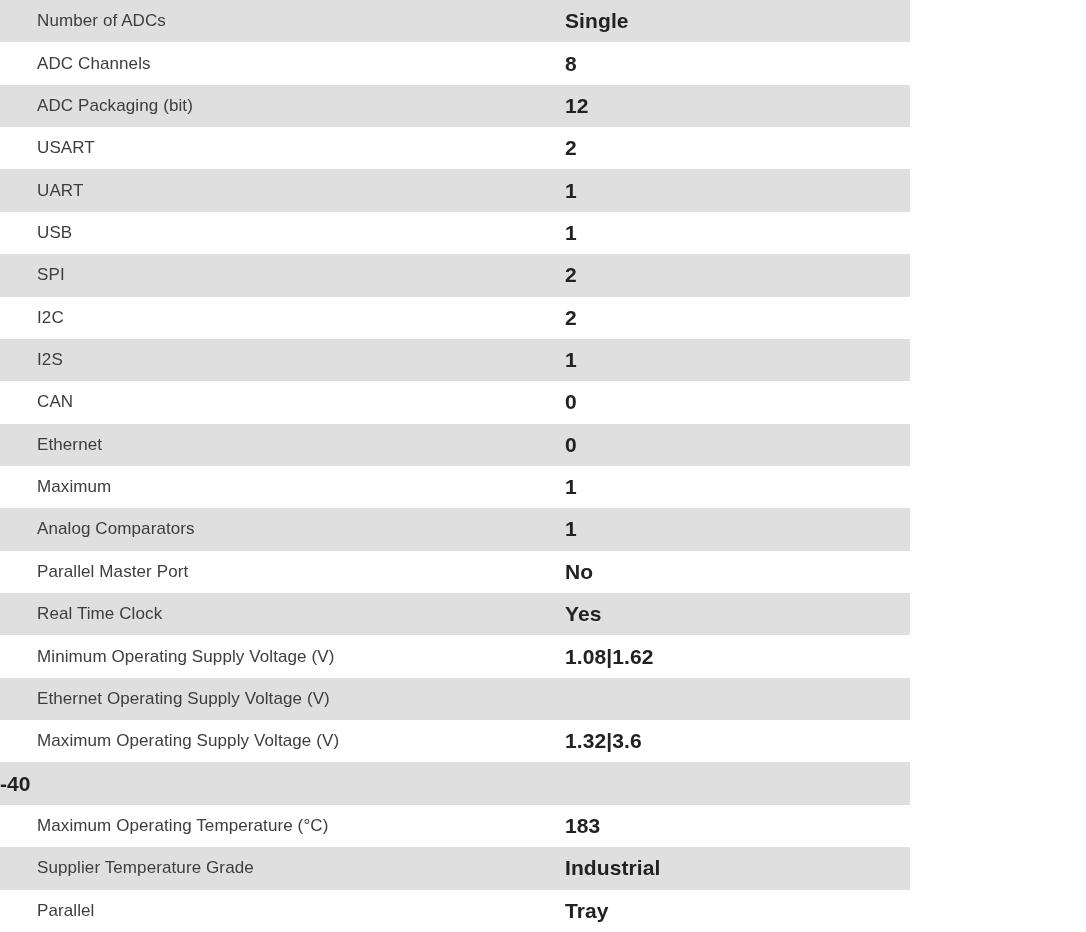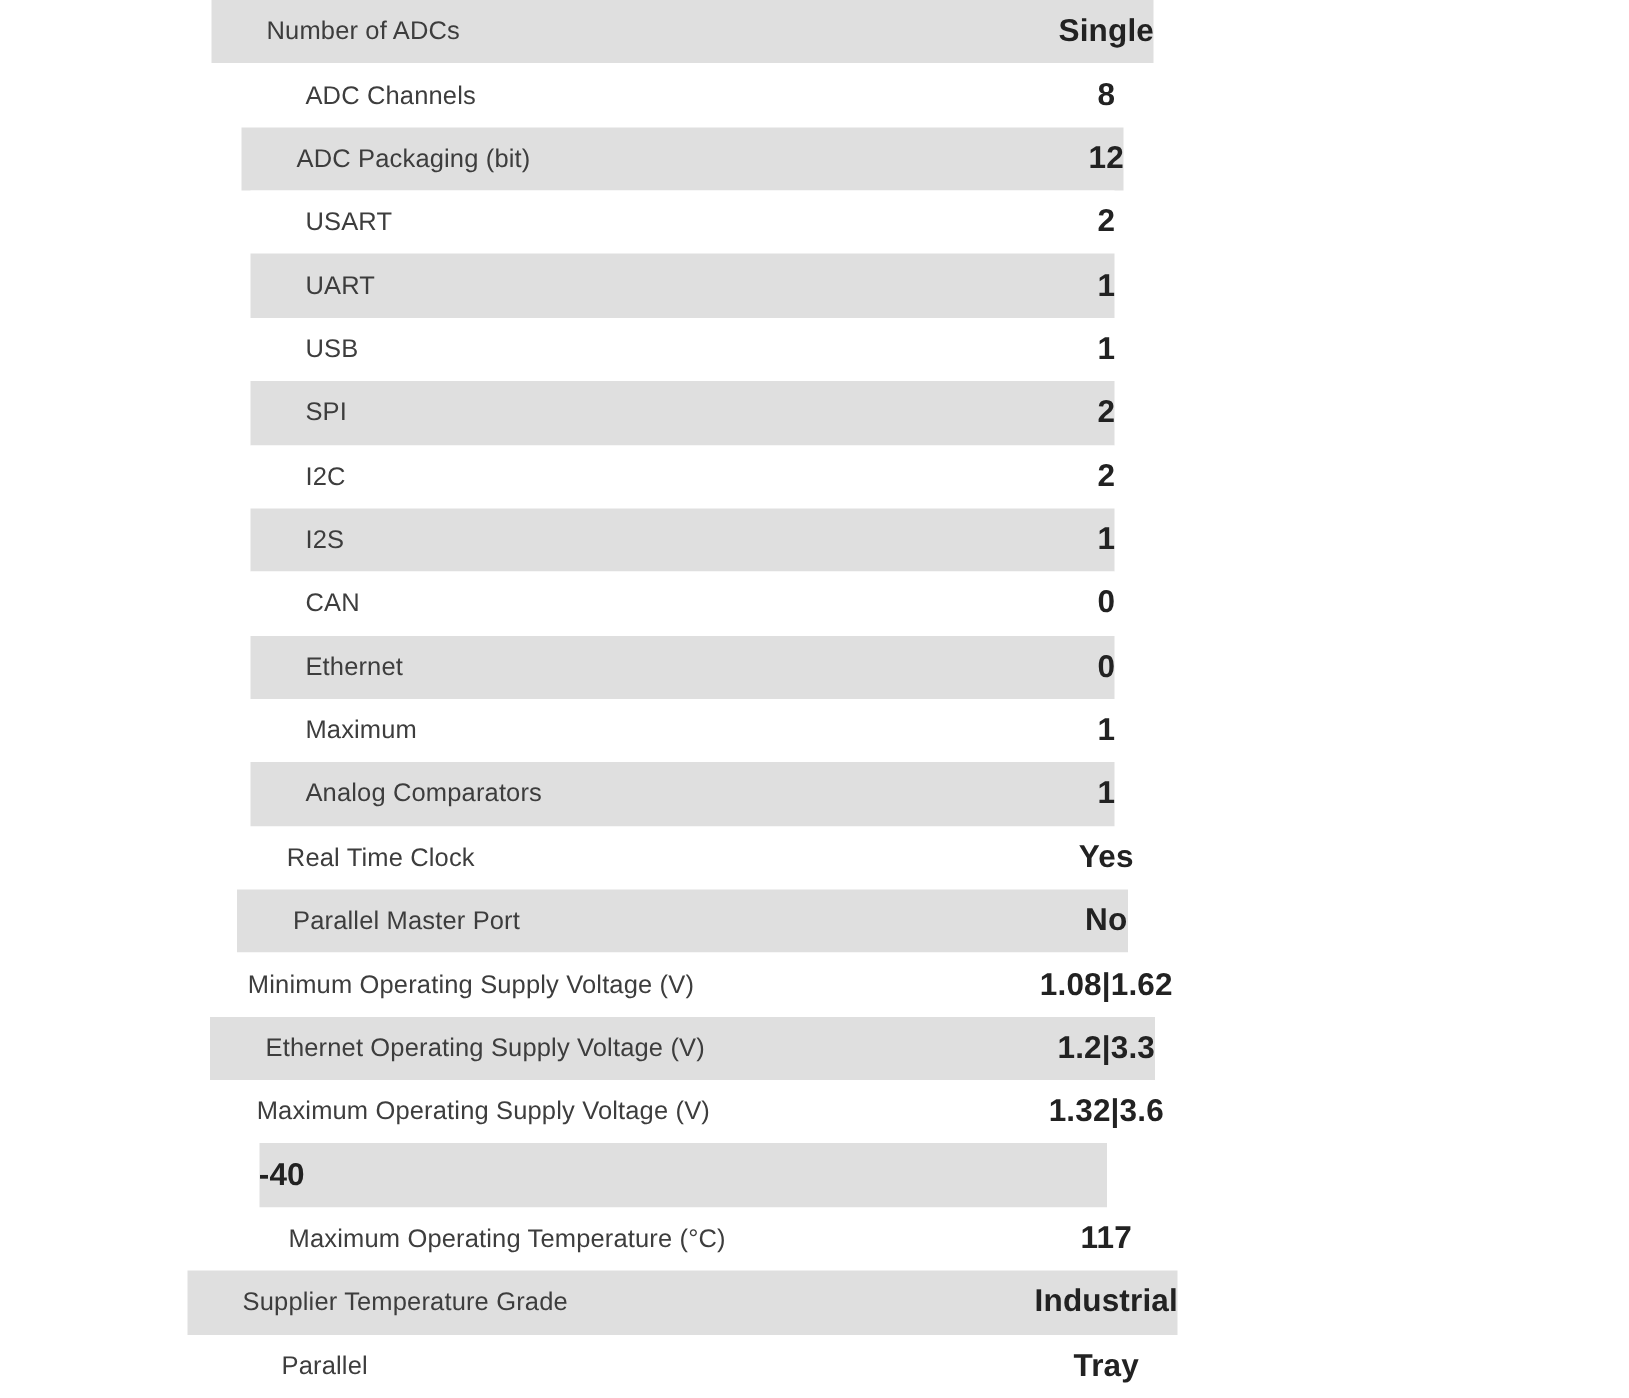--- a/index.html
+++ b/index.html
@@ -8,21 +8,20 @@
     background: #ffffff;
     font-family: "Liberation Sans", "DejaVu Sans", sans-serif;
   }
   .spec-table {
     width: 910px;
     height: 932px;
     display: flex;
     flex-direction: column;
     overflow: hidden;
     background: #ffffff;
-    align-items: center;
   }
   .spec-row {
     flex: 1 1 0;
     display: grid;
     grid-template-columns: 565px 1fr;
     align-items: center;
     background: var(--row-bg-even, #ffffff);
   }
   .spec-row:nth-child(odd) {
     background: var(--row-bg-odd, #dfdfdf);
@@ -105,51 +104,50 @@
     <div class="spec-label">Maximum</div>
     <div class="spec-value">1</div>
   </div>
 
   <div class="spec-row">
     <div class="spec-label">Analog Comparators</div>
     <div class="spec-value">1</div>
   </div>
 
   <div class="spec-row">
-    <div class="spec-label">Real Time Clock</div>
-    <div class="spec-value">Yes</div>
+    <div class="spec-label">Parallel Master Port</div>
+    <div class="spec-value">No</div>
   </div>
 
   <div class="spec-row">
-    <div class="spec-label">Parallel Master Port</div>
-    <div class="spec-value">No</div>
+    <div class="spec-label">Real Time Clock</div>
+    <div class="spec-value">Yes</div>
   </div>
 
   <div class="spec-row">
     <div class="spec-label">Minimum Operating Supply Voltage (V)</div>
     <div class="spec-value">1.08|1.62</div>
   </div>
 
   <div class="spec-row">
     <div class="spec-label">Ethernet Operating Supply Voltage (V)</div>
-    <div class="spec-value">1.2|3.3</div>
   </div>
 
   <div class="spec-row">
     <div class="spec-label">Maximum Operating Supply Voltage (V)</div>
     <div class="spec-value">1.32|3.6</div>
   </div>
 
   <div class="spec-row">
     <div class="spec-value">-40</div>
   </div>
 
   <div class="spec-row">
     <div class="spec-label">Maximum Operating Temperature (°C)</div>
-    <div class="spec-value">117</div>
+    <div class="spec-value">183</div>
   </div>
 
   <div class="spec-row">
     <div class="spec-label">Supplier Temperature Grade</div>
     <div class="spec-value">Industrial</div>
   </div>
 
   <div class="spec-row">
     <div class="spec-label">Parallel</div>
     <div class="spec-value">Tray</div>

